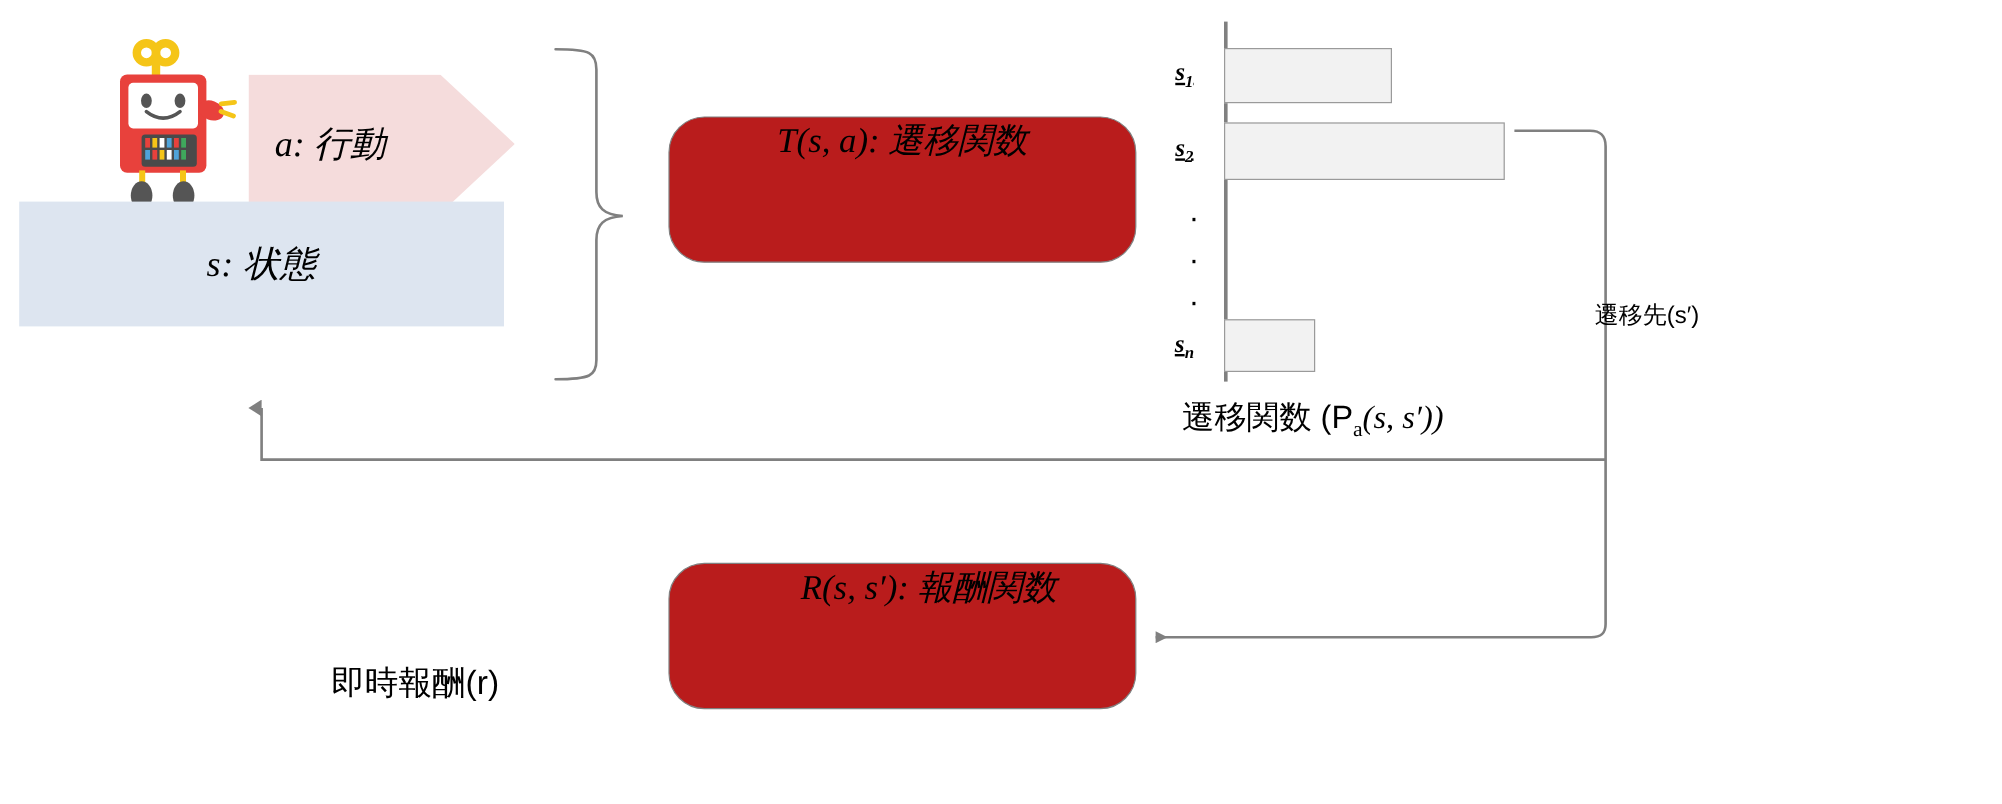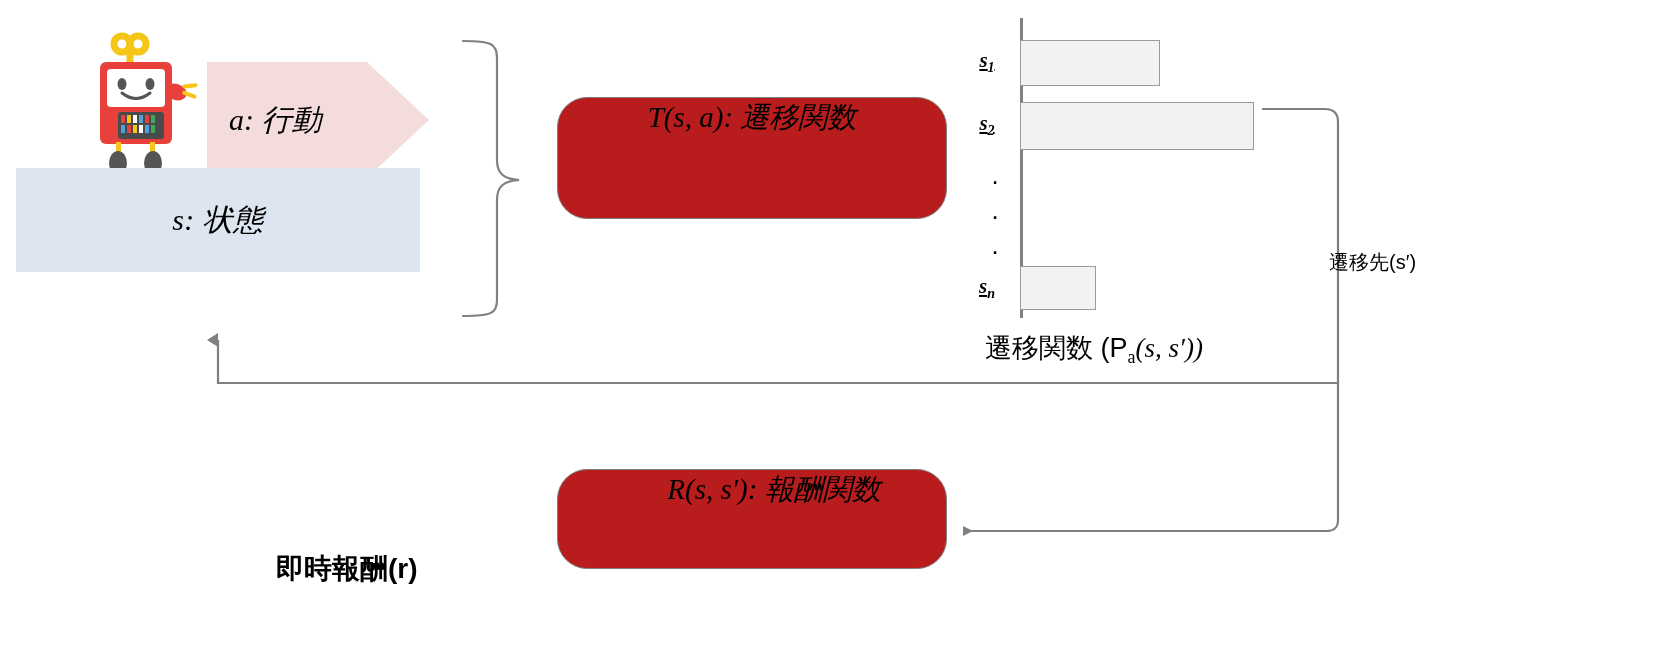--- a/index.html
+++ b/index.html
@@ -40,21 +40,21 @@
   
   .rbox{
     border:1.6px solid #808080;
     border-radius:30px;
     background:#b91c1c;
     display:flex;justify-content:center;
     box-sizing:border-box;
   }
   .rbox .lbl{font-size:29px;white-space:nowrap;}
   .box-T{left:557px; top:97px; width:390px; height:122px;}
-  .box-R{left:557px; top:469px; width:390px; height:100px;padding-left:44px;}
+  .box-R{left:557px; top:469px; width:390px; height:122px;padding-left:44px;}
 
   
   .robot{left:92px; top:30px; width:110px; height:150px;}
 
   
   .wires{left:0; top:0; width:1668px; height:670px; pointer-events:none;}
 
   
   .chart{
     left:962px; top:18px; width:420px; height:320px;
@@ -86,21 +86,21 @@
     text-align:center; font-size:26px; line-height:1;
   }
   .chart-caption{
     left:985px; top:330px; width:360px;
     font-size:27px; white-space:nowrap;
   }
   .chart-caption sub{font-size:18px;}
 
   
   .lbl-next{left:1329px; top:209px; font-size:20px; white-space:nowrap;margin-top:40px;}
-  .lbl-reward{left:276px; top:550px; font-size:28px; white-space:nowrap;font-weight:bold;}
+  .lbl-reward{left:276px; top:550px; font-size:28px; white-space:nowrap;}
 </style>
 </head>
 <body>
 
 <div id="canvas">
 
   <svg class="abs wires" viewBox="0 0 1668 670" xmlns="http://www.w3.org/2000/svg">
     <defs>
       <marker id="arrowL" markerWidth="12" markerHeight="12" refX="10" refY="5" orient="auto" markerUnits="userSpaceOnUse">
         <path d="M10,0 L10,10 L0,5 z" fill="#808080"></path>

